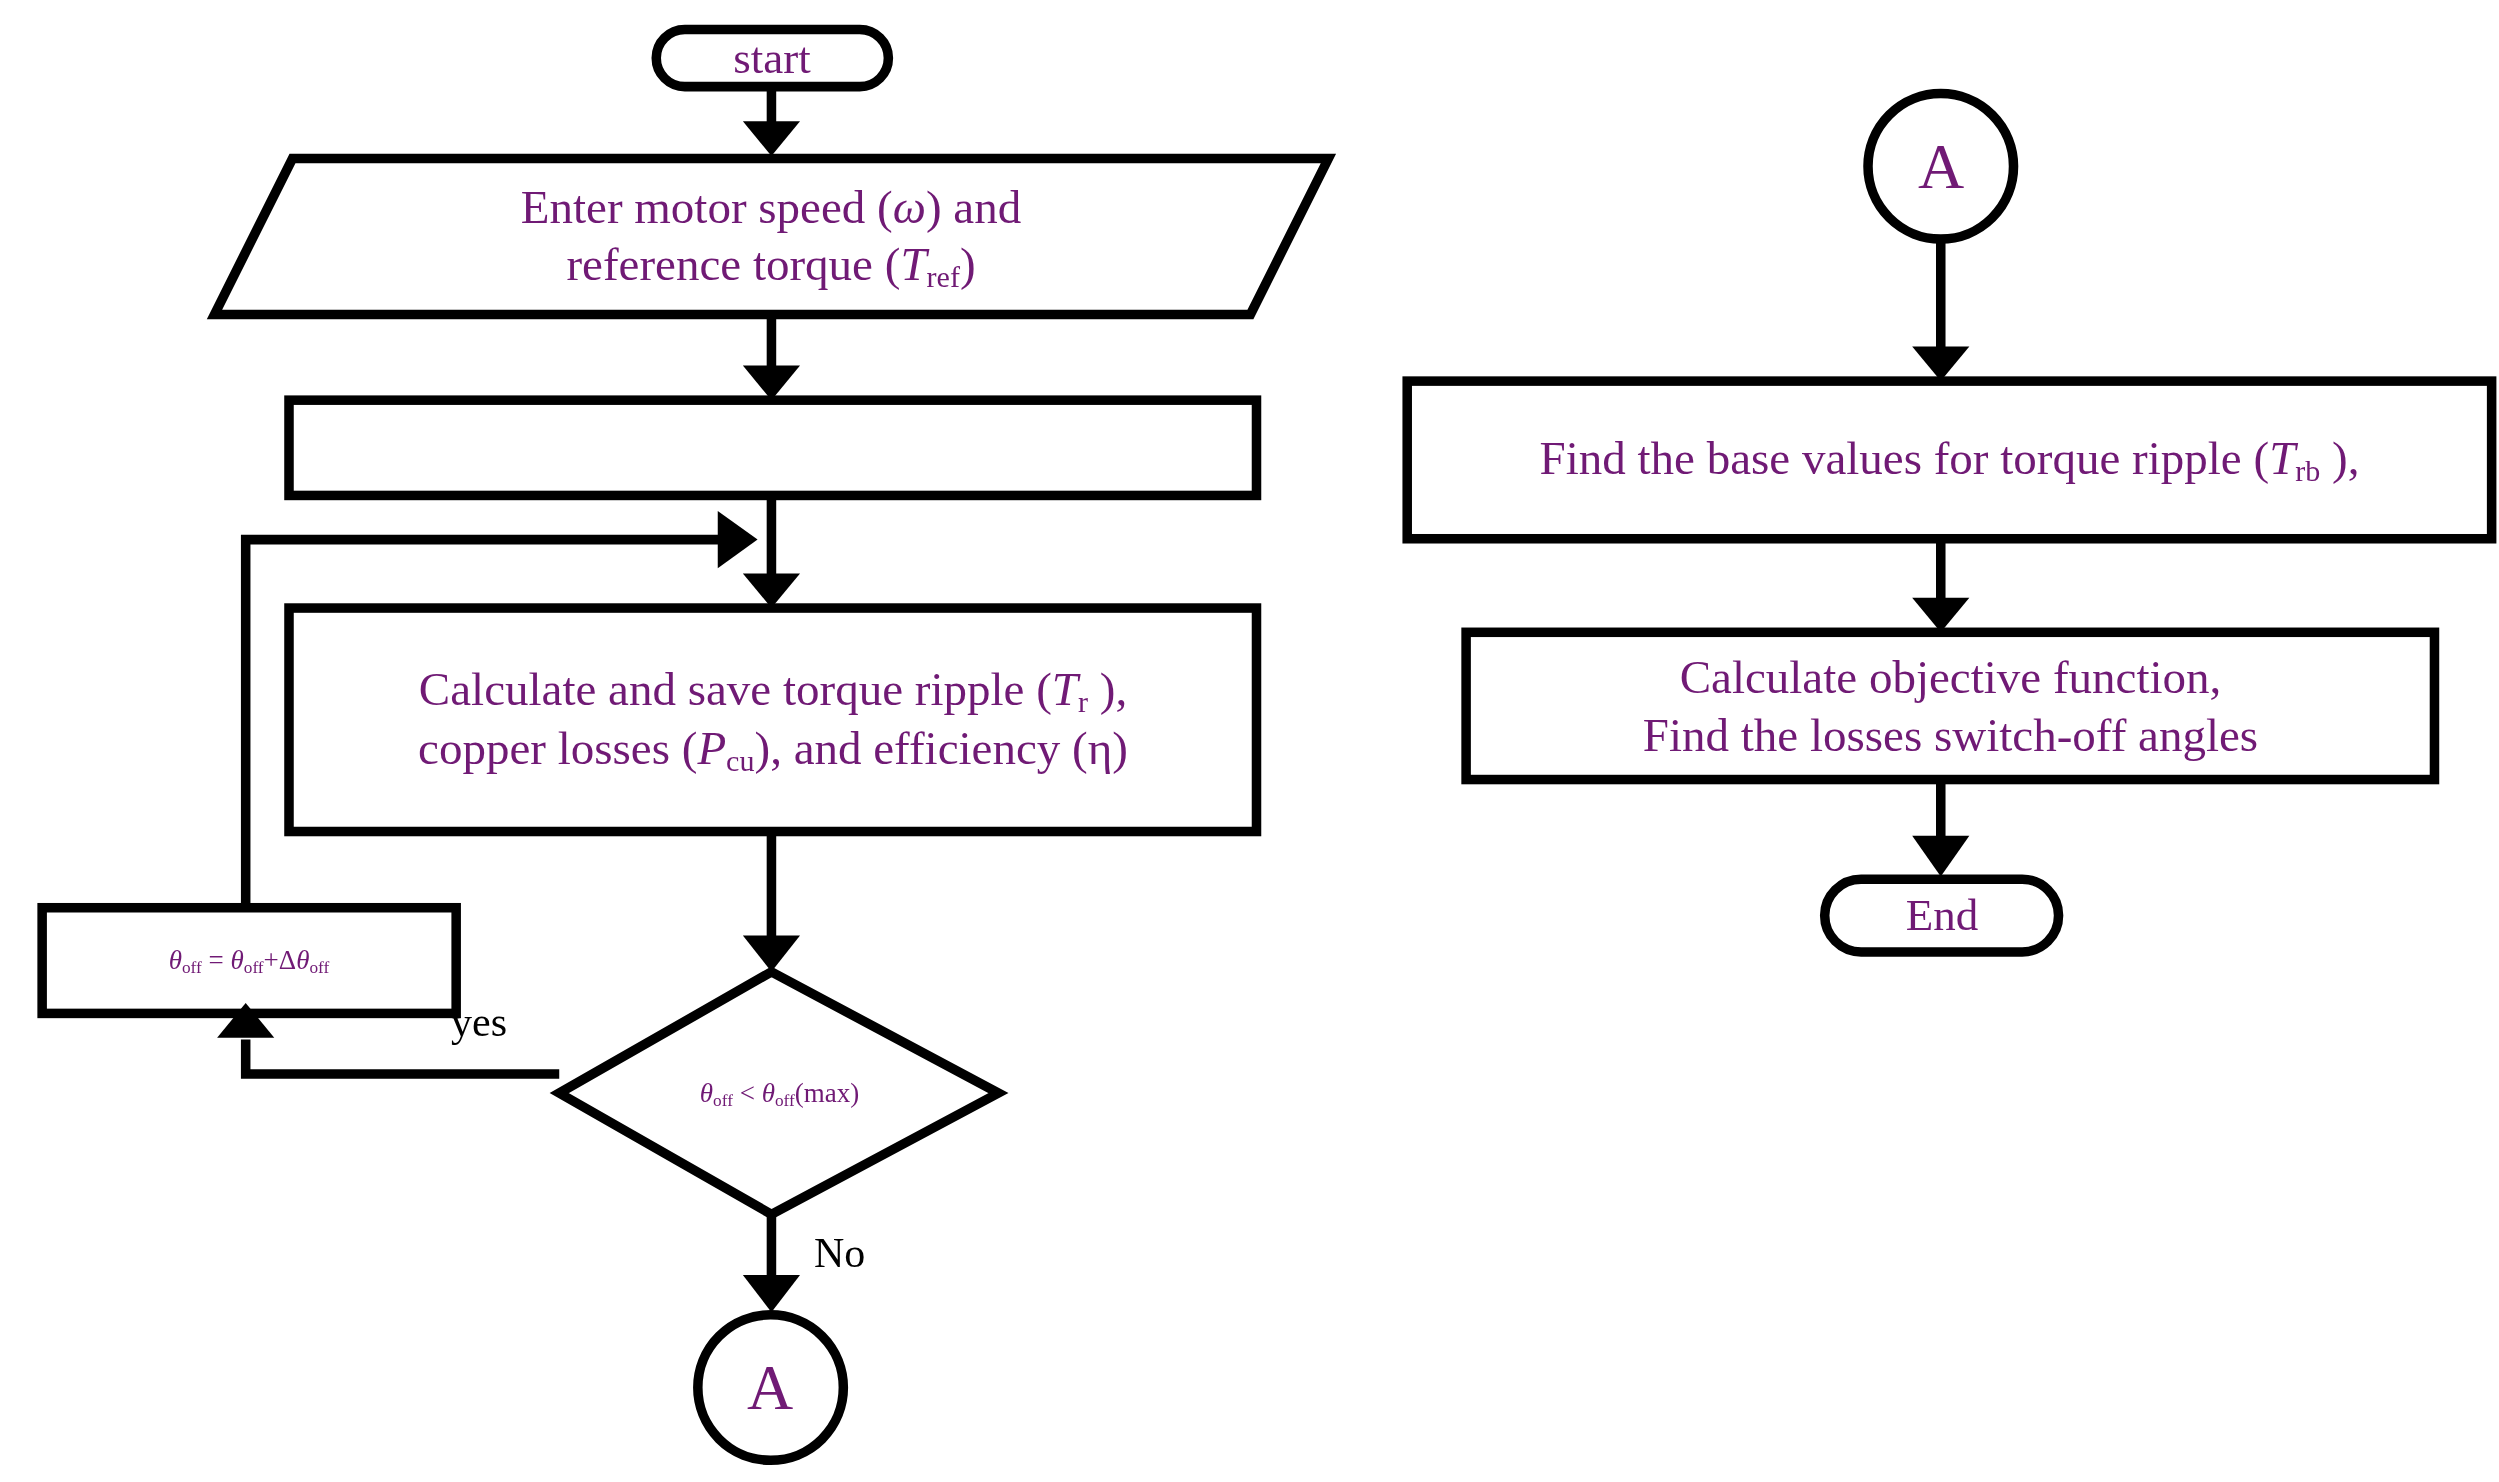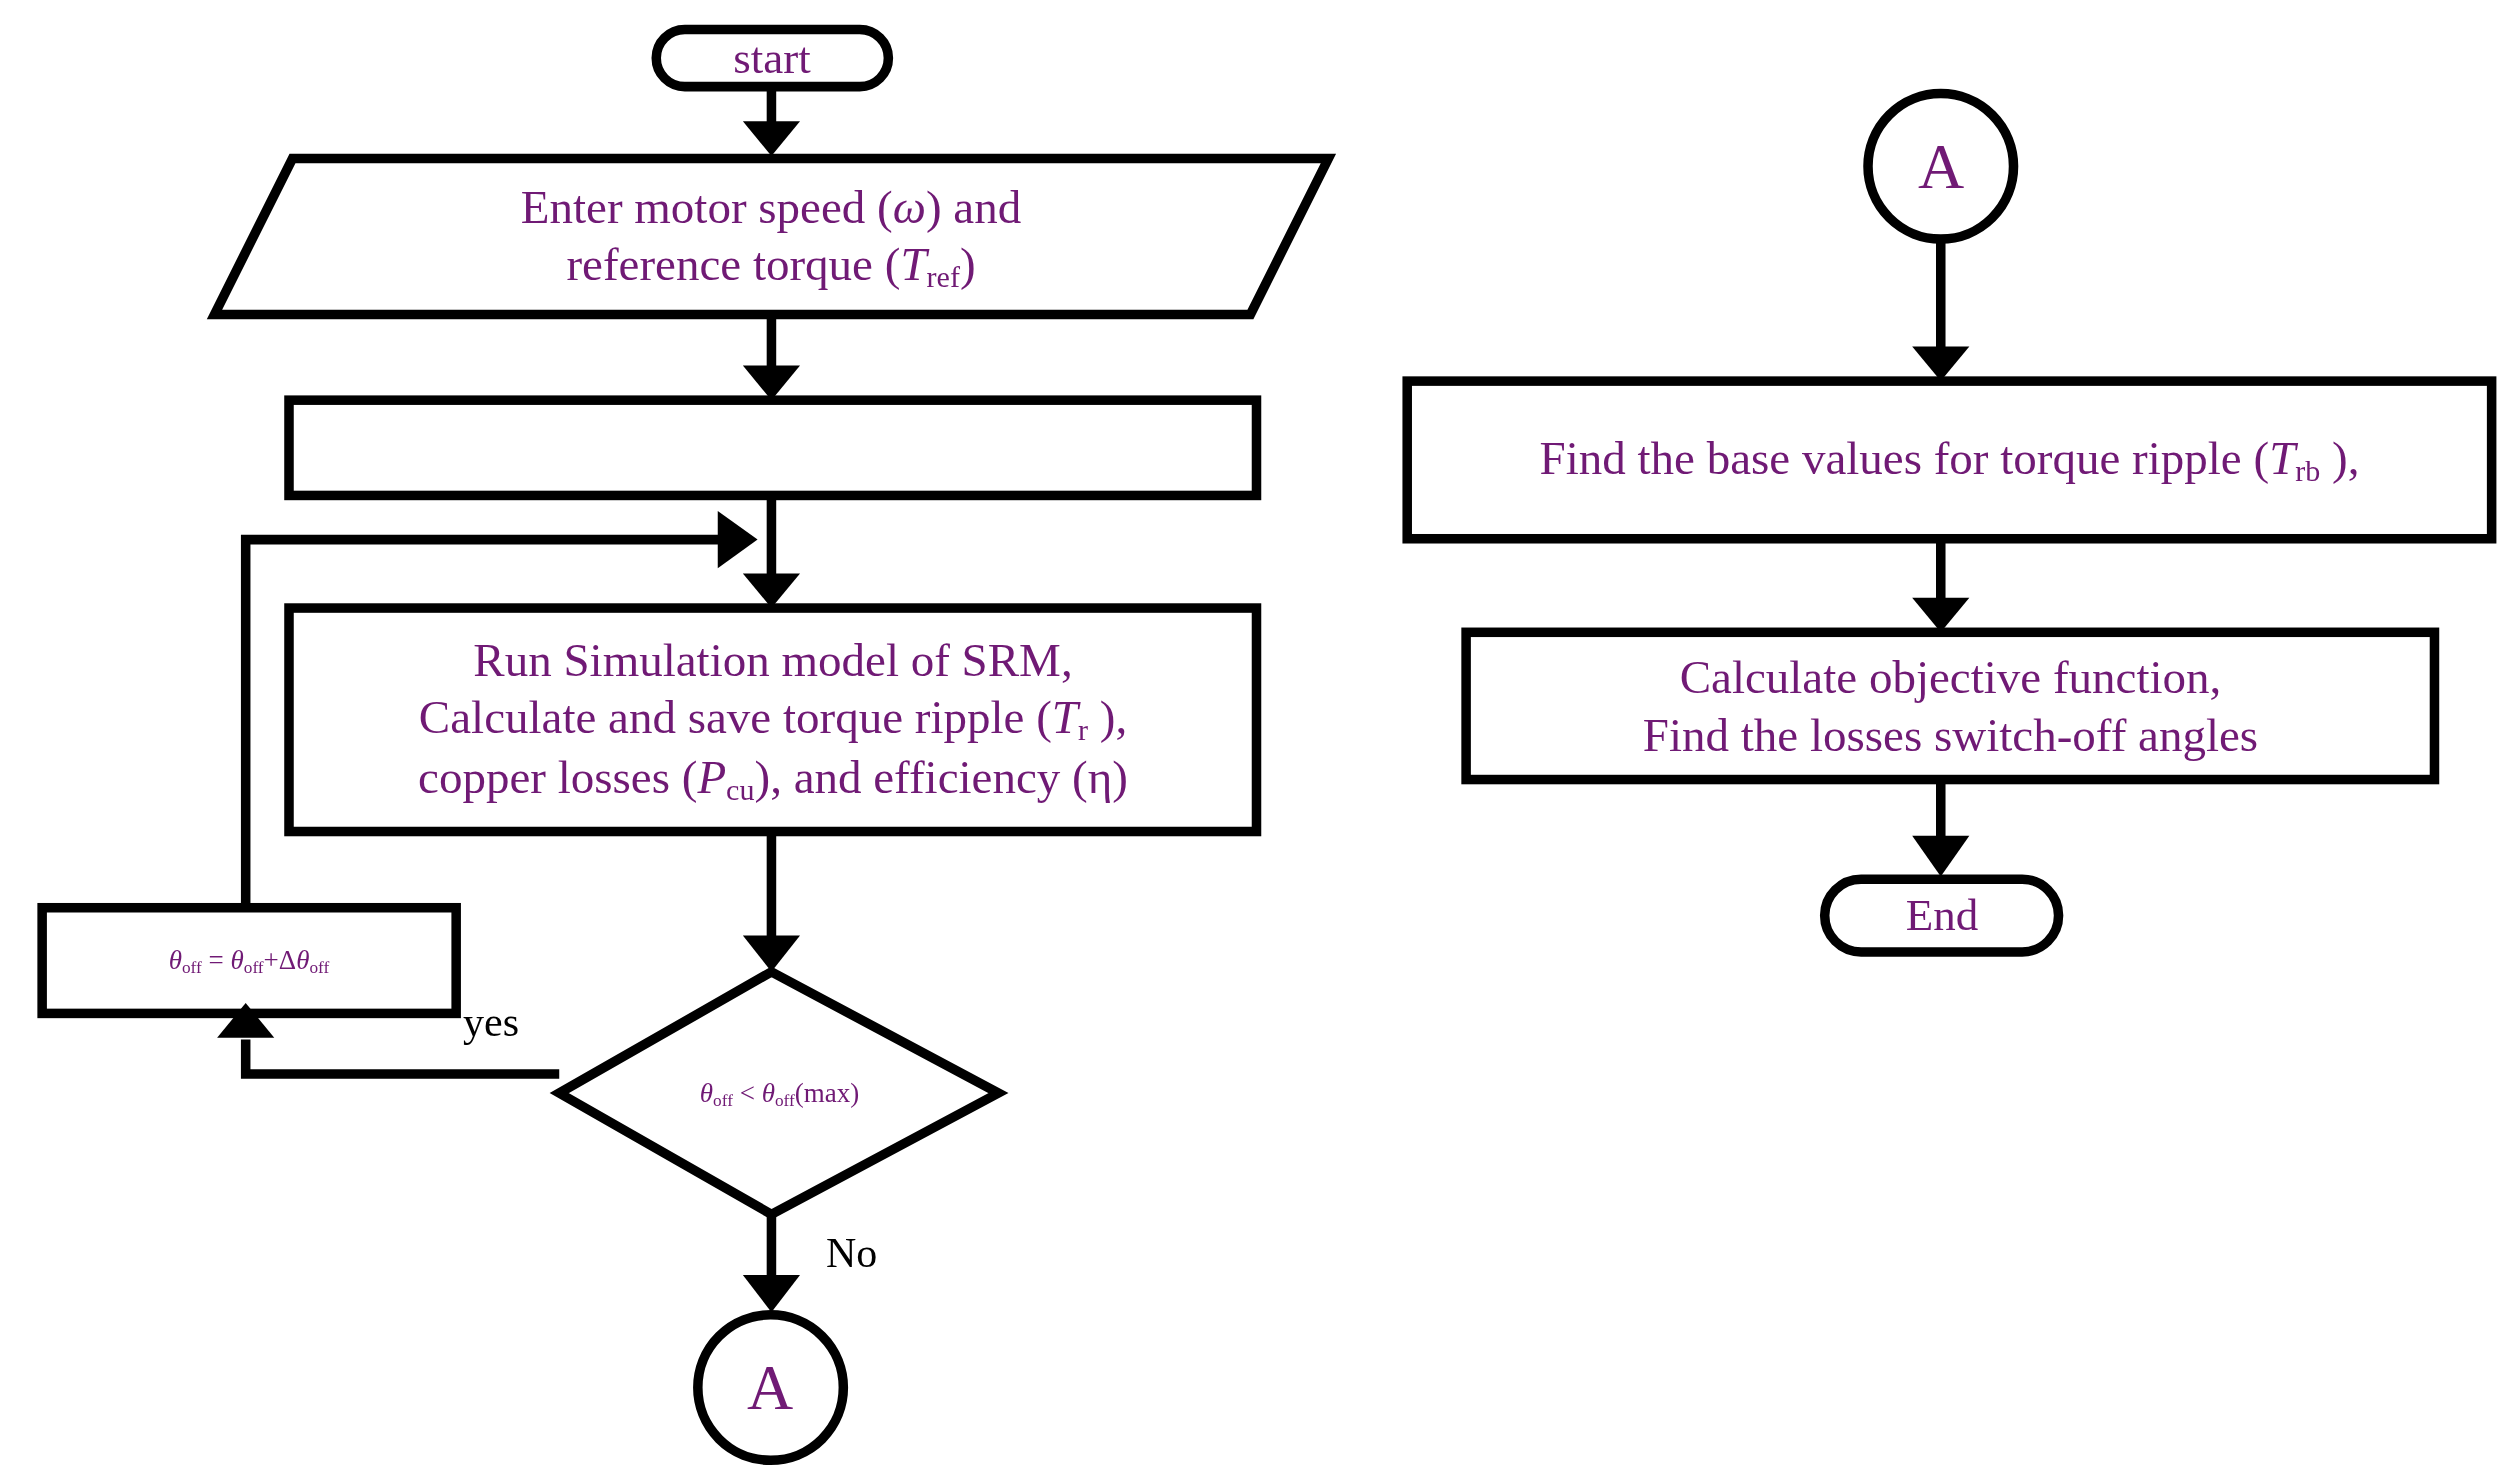--- a/index.html
+++ b/index.html
@@ -36,21 +36,20 @@
   }
   .t-terminal { font-size: 45px; }
   .t-circle   { font-size: 64px; }
   .t-box      { font-size: 47px; }
   .t-small    { font-size: 27px; }
   .t-label    { font-size: 42px; }
   .lbl {
     position: absolute;
     white-space: nowrap;
     color: #000;
-    margin-left: 12px;
   }
   i.v { font-style: italic; }
   sub.it { font-size: 0.64em; vertical-align: -0.22em; }
   sub.up { font-style: normal; font-size: 0.64em; vertical-align: -0.22em; }
 </style>
 </head>
 <body>
 
 <div id="page">
 
@@ -121,21 +120,20 @@
     <div>
       <span>Enter motor speed (</span><i class="v">ω</i><span>) and</span>
     </div>
     <div>
       <span>reference torque (</span><i class="v">T</i><sub class="it">ref</sub><span>)</span>
     </div>
   </div>
 
 
   <div class="node-text t-box" style="left:289px; top:608px; width:968px; height:224px;">
-    <div>Run Simulation model of SRM,</div>
     <div>
       <span>Calculate and save torque ripple (</span><i class="v">T</i><sub class="it">r</sub><span> ),</span>
     </div>
     <div>
       <span>copper losses (</span><i class="v">P</i><sub class="it">cu</sub><span>), and efficiency (</span><span>η</span><span>)</span>
     </div>
   </div>
 
   <div class="node-text t-small" style="left:42px; top:908px; width:414px; height:106px;">
     <div>

